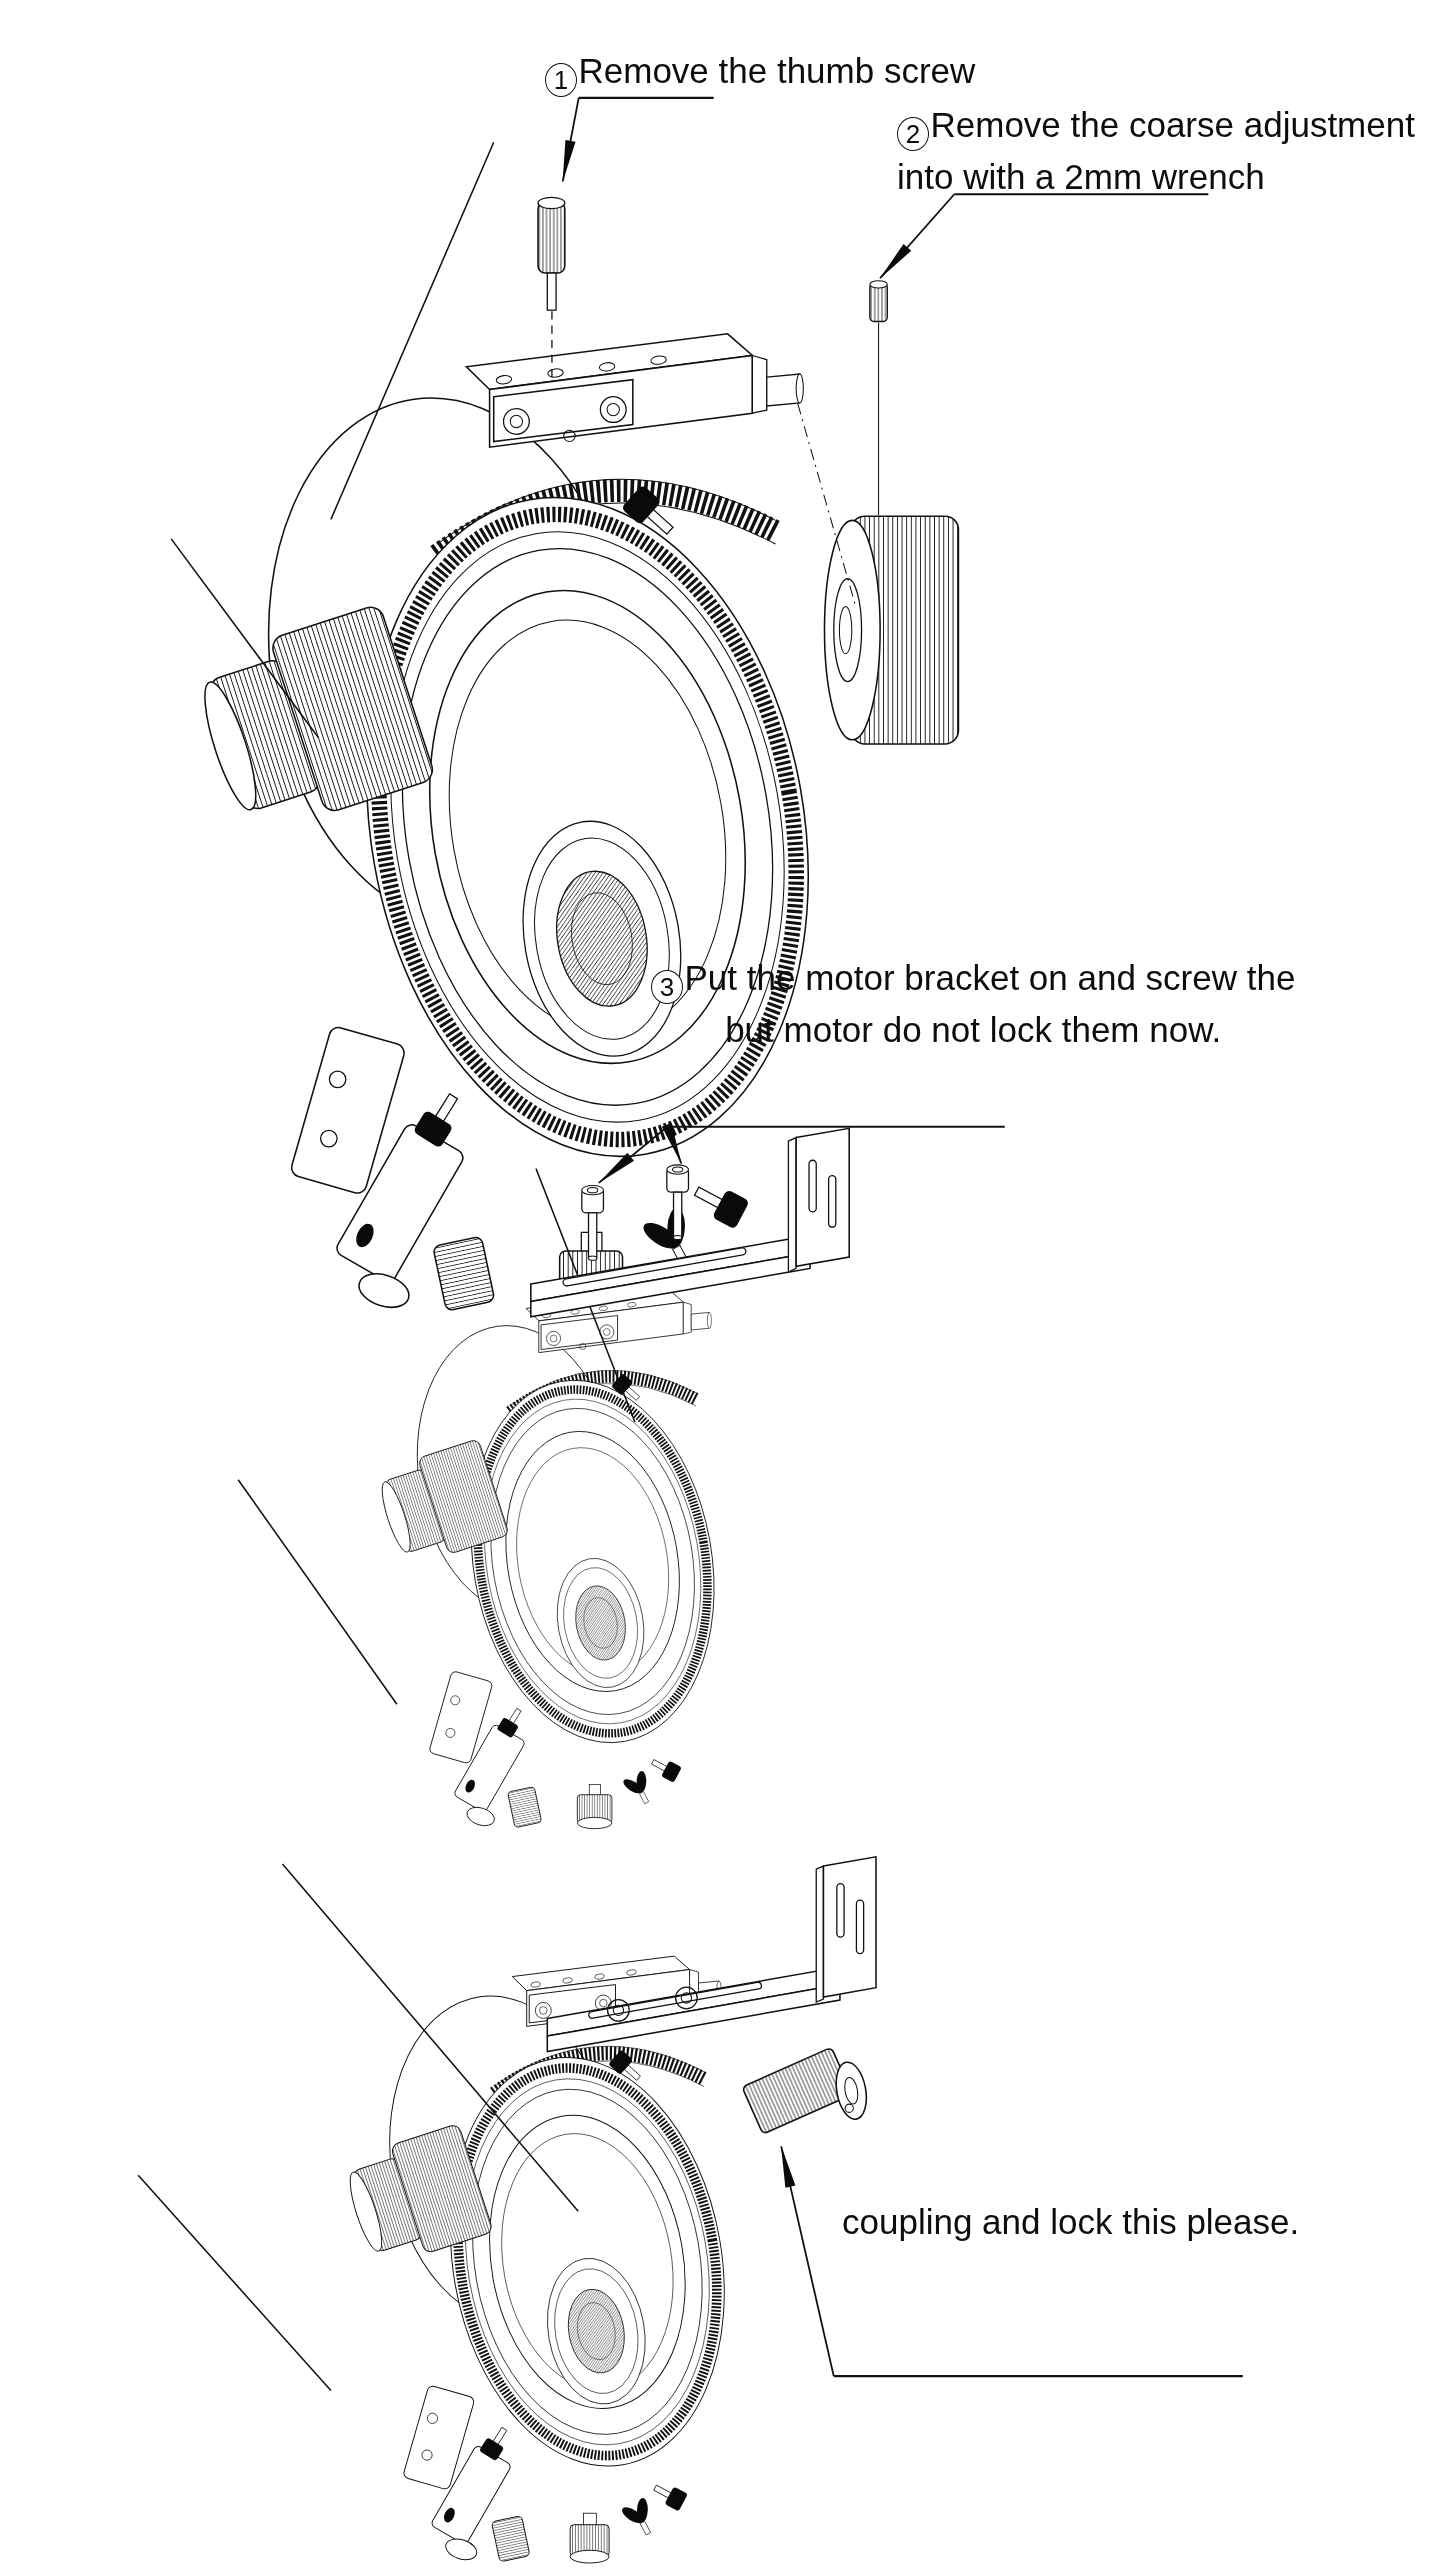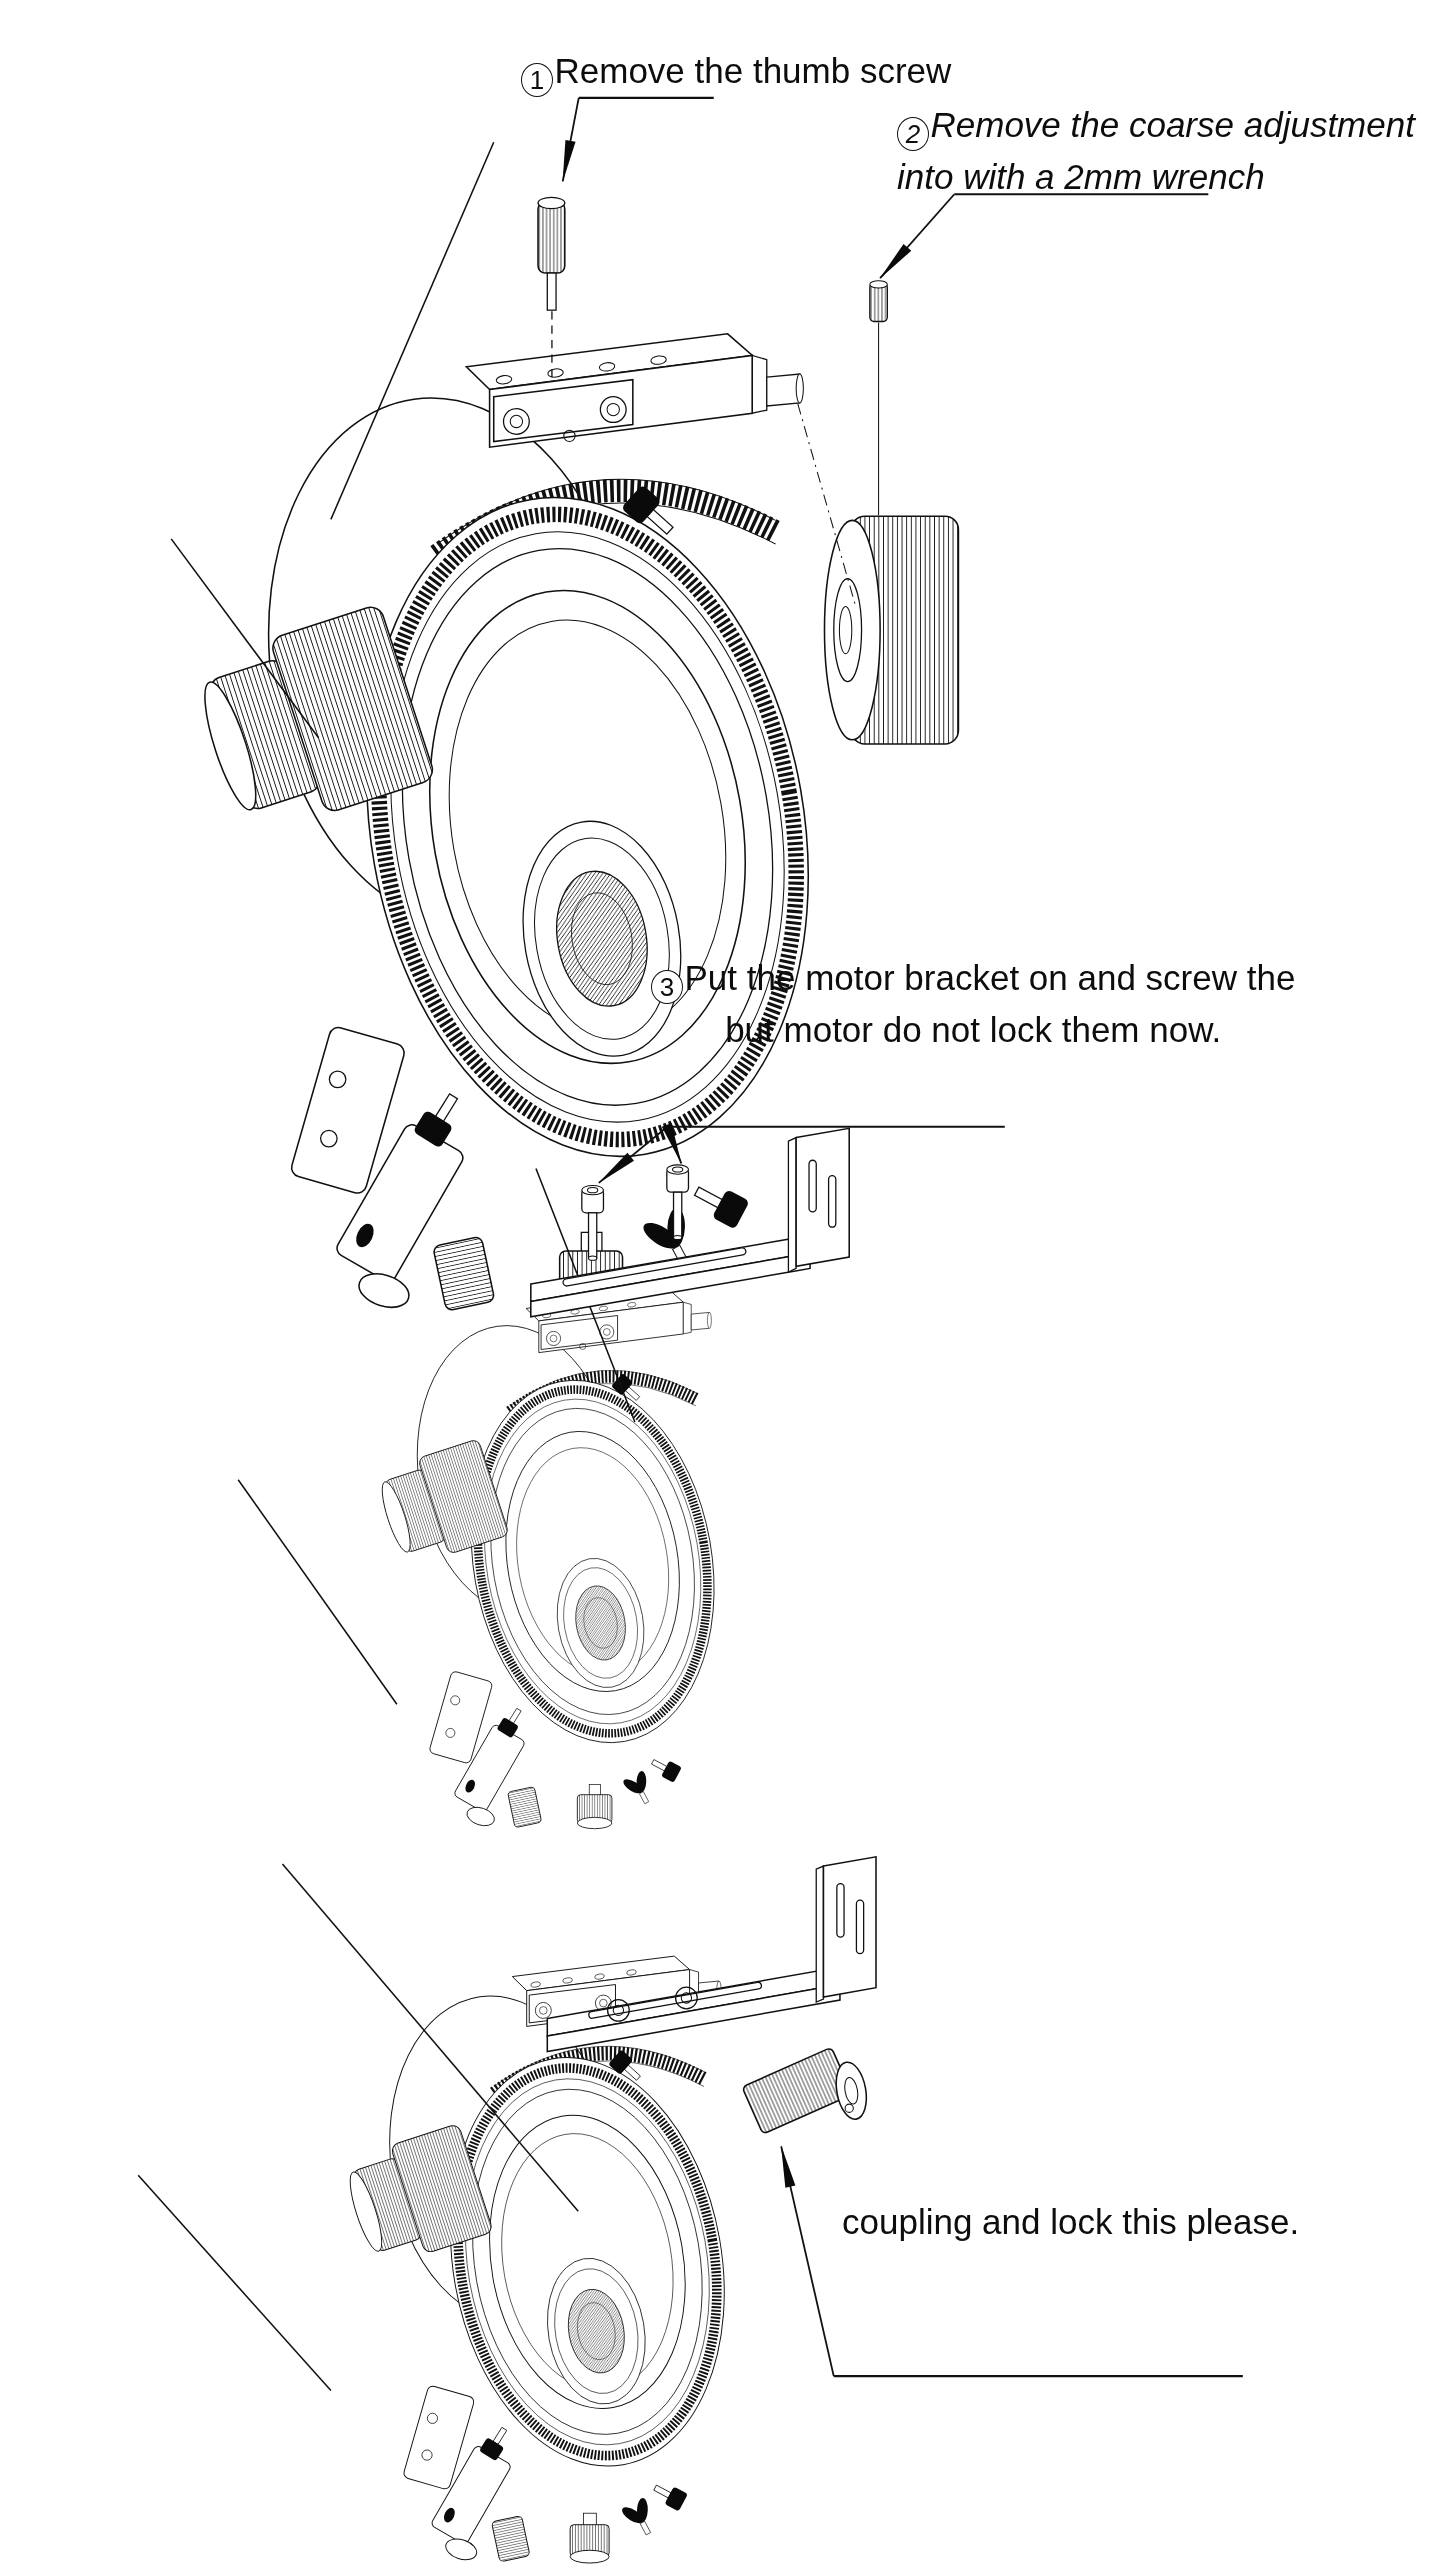--- a/index.html
+++ b/index.html
@@ -266,25 +266,25 @@
     <line class="ln" x1="1604" y1="5382" x2="1578" y2="5548" stroke-width="3.5" marker-end="url(#arr)"></line>
     <line class="ln" x1="1604" y1="5382" x2="1619" y2="5580" stroke-width="3.5" marker-end="url(#arr)"></line>
   </g>
   <g>
     <line class="ln" x1="1677" y1="6287" x2="2690" y2="6287" stroke-width="4"></line>
     <polyline class="ln" points="1677,6287 1648,6090 1604,5862" stroke-width="3.5" marker-end="url(#arr)"></polyline>
   </g>
 </g>
 </svg>
 
-<div class="ann" style="left:521px;top:45px;">
+<div class="ann" style="left:545px;top:45px;">
   <div><span class="cnum">1</span><span>Remove the thumb screw</span></div>
 </div>
 
-<div class="ann" style="left:897px;top:99px;font-style:italic;">
+<div class="ann" style="left:897px;top:99px;">
   <div><span class="cnum">2</span><span>Remove the coarse adjustment</span></div>
   <div>into with a 2mm wrench</div>
 </div>
 
 <div class="ann" style="left:651px;top:952px;text-align:center;">
   <div><span class="cnum">3</span><span>Put the motor bracket on and screw the</span></div>
   <div>but motor do not lock them now.</div>
 </div>
 
 <div class="ann" style="left:842px;top:2196px;">

